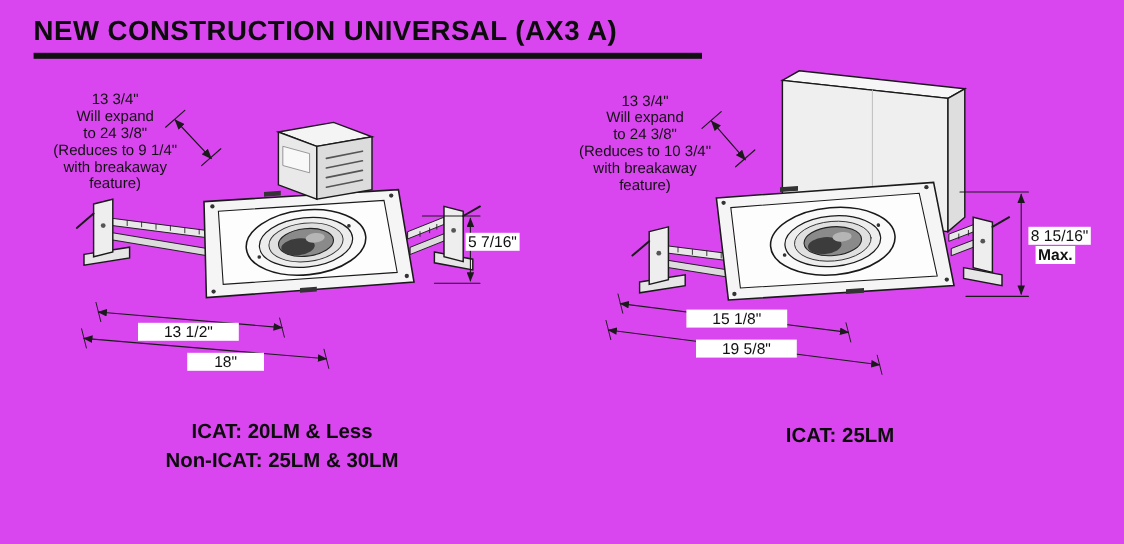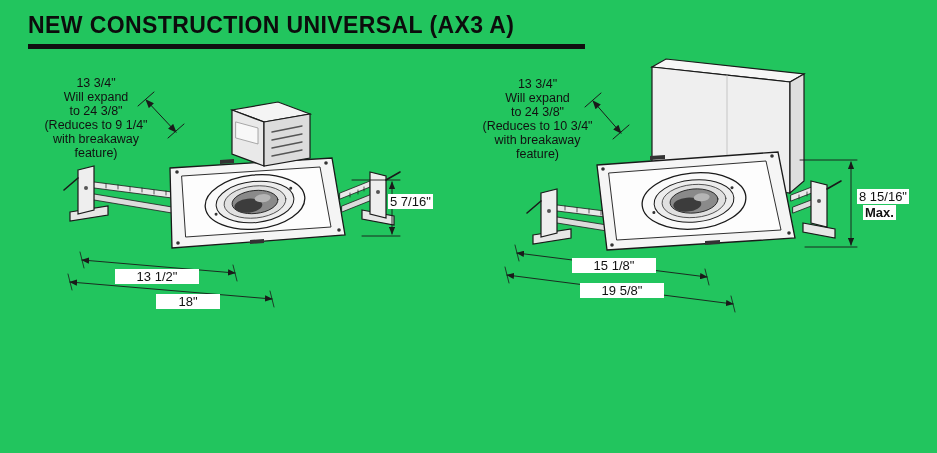--- a/index.html
+++ b/index.html
@@ -1,17 +1,17 @@
 <!DOCTYPE html>
 <html><head>
 <meta charset="utf-8">
 <style>
   html,body { margin:0; padding:0; background:#fff; }
   .page {
-    position:relative; width:937px; height:453px; background:#22c55e;
+    position:relative; width:937px; height:453px; background:#d946ef;
     font-family:"Liberation Sans", sans-serif; color:#111; overflow:hidden;
   }
   .title {
     position:absolute; left:28px; top:12px; margin:0;
     font-size:23px; font-weight:bold; letter-spacing:0.4px; color:#0c0c0c;
     white-space:nowrap;
   }
   .title-rule {
     position:absolute; left:28px; top:44px; width:557px; height:5px; background:#101010;
   }
@@ -133,20 +133,22 @@
 
     <div class="note note-left">13 3/4"
 Will expand
 to 24 3/8"
 (Reduces to 9 1/4"
 with breakaway
 feature)</div>
     <div class="dim-label" style="left:368px; top:134px;">5 7/16"</div>
     <div class="dim-label dim-center" style="left:95px; top:209px; width:80px;">13 1/2"</div>
     <div class="dim-label dim-center" style="left:136px; top:234px; width:60px;">18"</div>
+    <div class="caption caption-left">ICAT: 20LM &amp; Less
+Non-ICAT: 25LM &amp; 30LM</div>
   </div>
 
   <div class="fig fig-right">
 
     <svg width="470" height="292" viewBox="0 0 470 292">
       <g stroke="#1a1a1a" stroke-width="1.2" fill="none" stroke-linecap="round">
 
         <line x1="128" y1="46" x2="156" y2="78" stroke-width="1" marker-start="url(#arw)" marker-end="url(#arw)"></line>
         <line x1="120" y1="52" x2="136" y2="38" stroke-width="1"></line>
         <line x1="148" y1="84" x2="164" y2="70" stroke-width="1"></line>
@@ -216,15 +218,16 @@
     <div class="note note-right">13 3/4"
 Will expand
 to 24 3/8"
 (Reduces to 10 3/4"
 with breakaway
 feature)</div>
     <div class="dim-label" style="left:392px; top:134px;">8 15/16"</div>
     <div class="dim-label" style="left:398px; top:150px;font-weight:bold;">Max.</div>
     <div class="dim-label dim-center" style="left:107px; top:203px; width:80px;">15 1/8"</div>
     <div class="dim-label dim-center" style="left:115px; top:228px; width:80px;">19 5/8"</div>
+    <div class="caption caption-right">ICAT: 25LM</div>
   </div>
 
 </div>
 
 </body></html>

